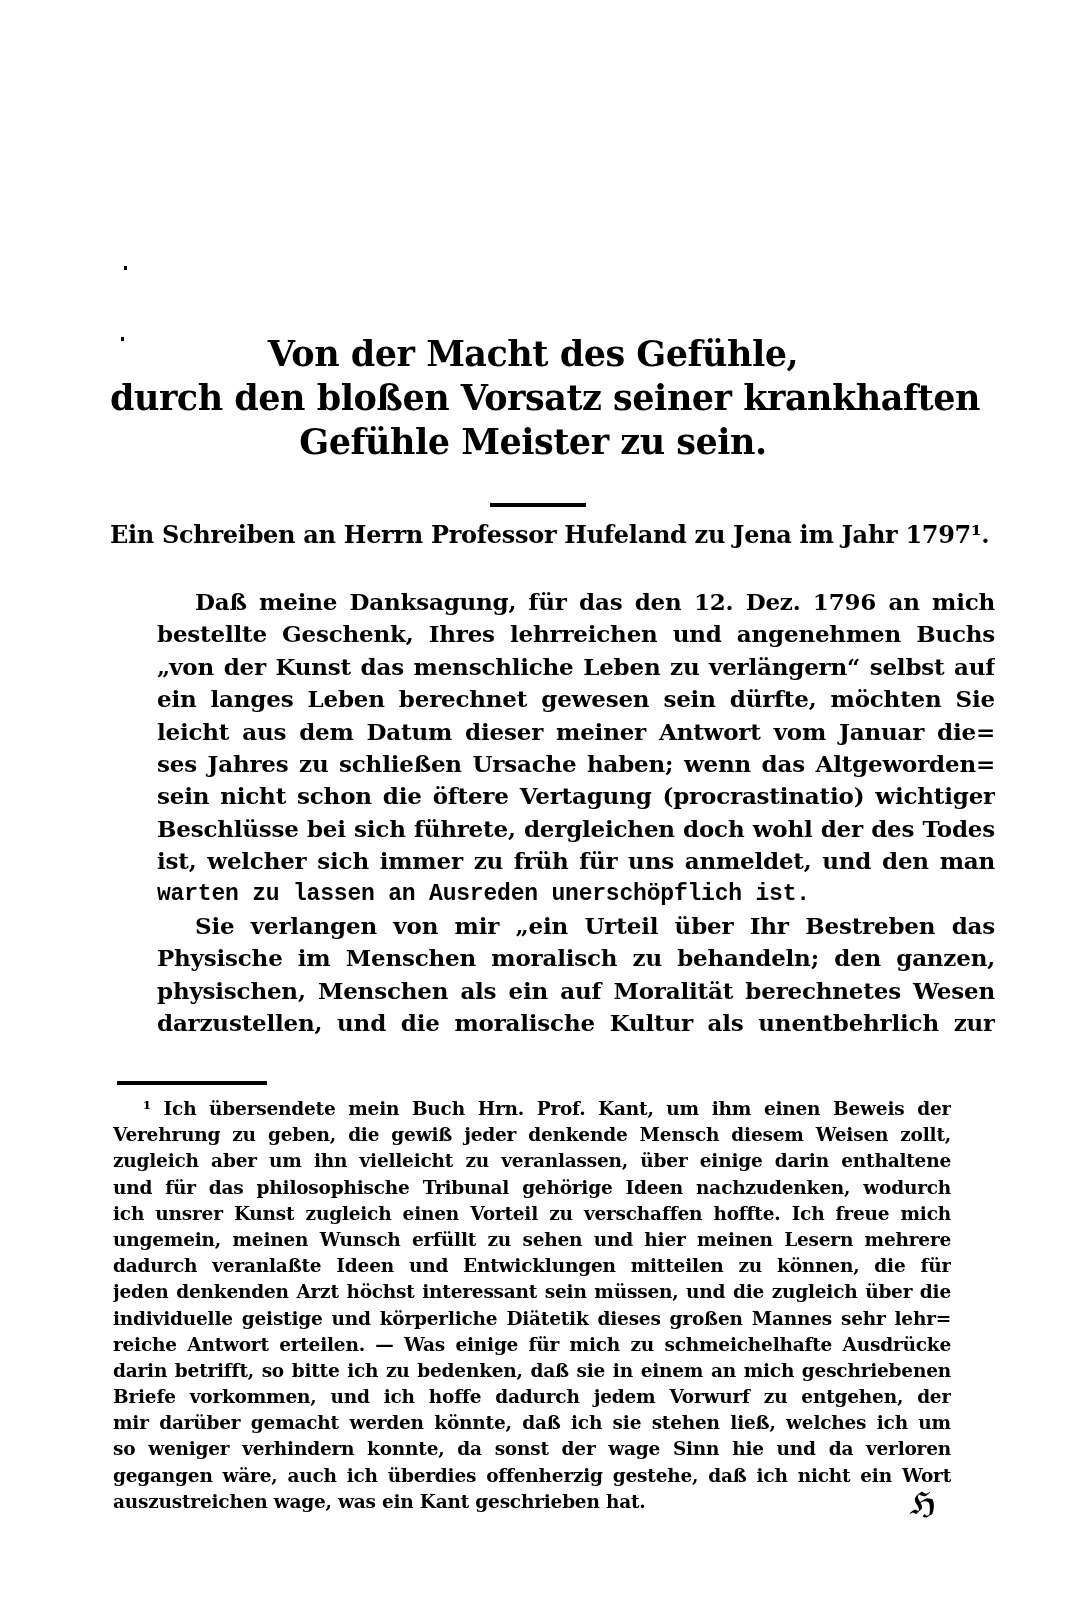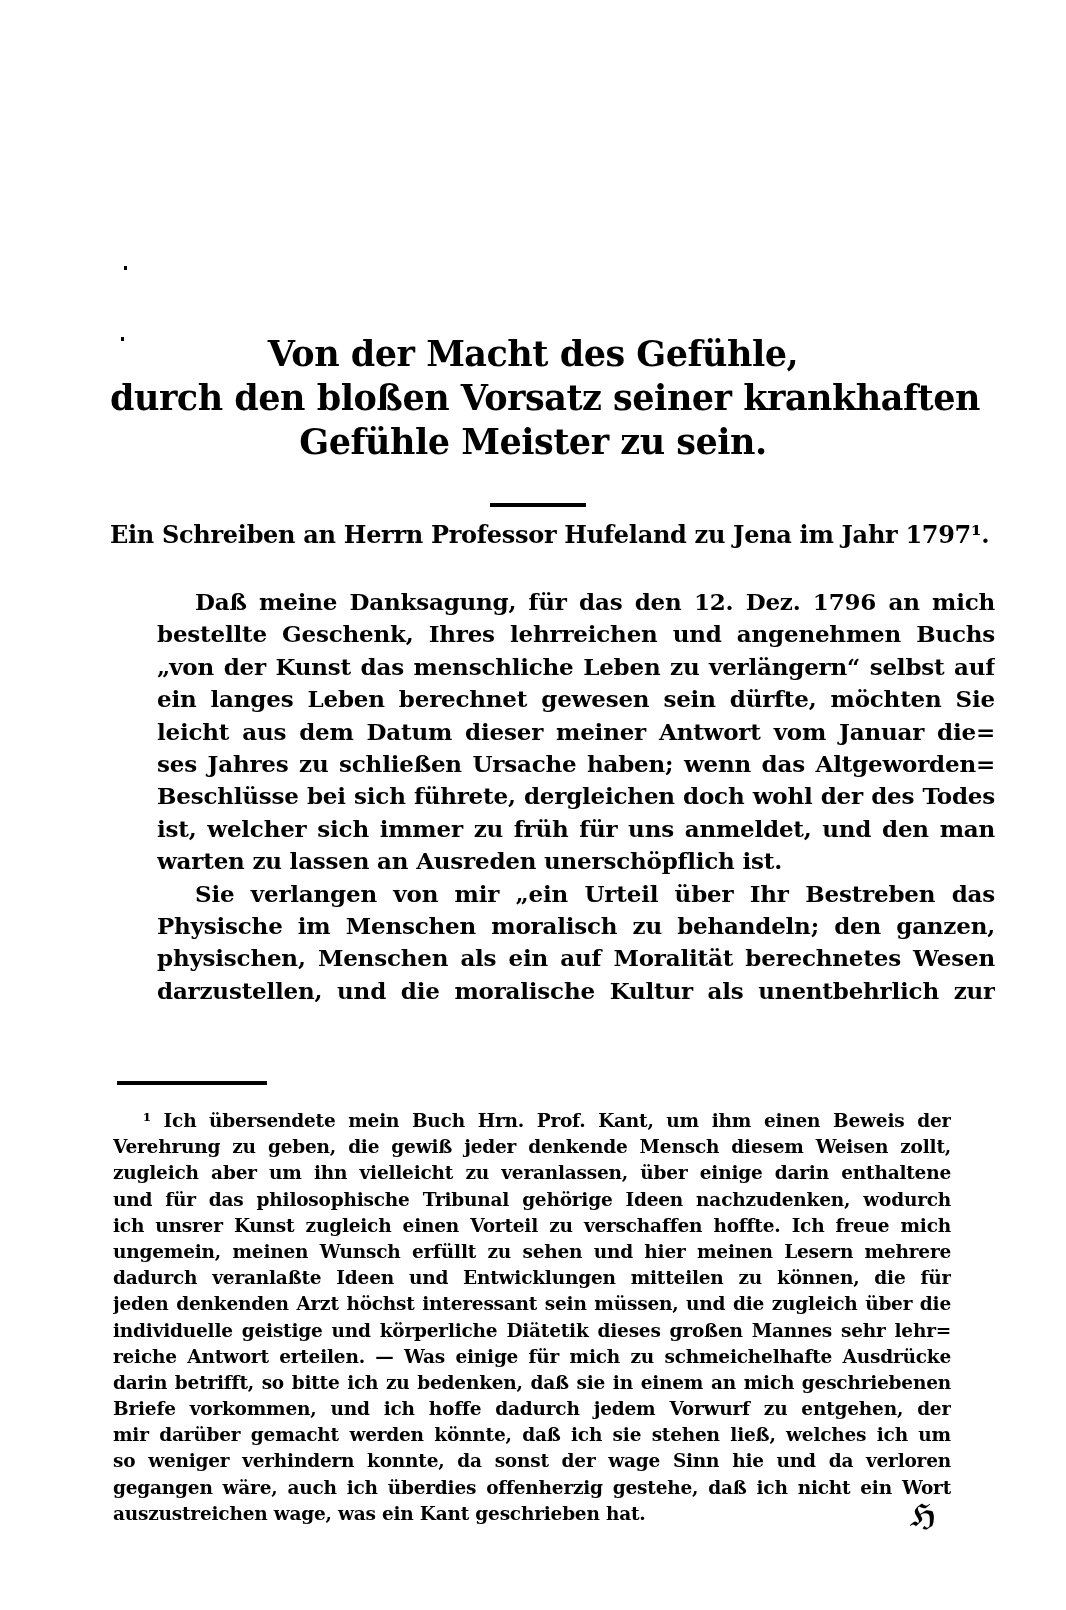--- a/index.html
+++ b/index.html
@@ -65,36 +65,35 @@
     font-weight: 700;
     line-height: 32.4px;
     height: 32.4px;
     letter-spacing: -0.2px;
     text-align: justify;
     text-align-last: justify;
     overflow: hidden;
     white-space: normal;
   }
   .body-line.indent { padding-left: 38px; }
-  .body-line.p-end { text-align: right; text-align-last: left; }
+  .body-line.p-end { text-align: right; text-align-last: left; font-family: Liberation Mono, monospace; }
 
   .fn-rule {
     position: absolute;
     left: 117px;
     top: 1081px;
     width: 150px;
     height: 4px;
     background: #000;
   }
   .fn-block {
     position: absolute;
     left: 113px;
     top: 1096px;
     width: 838px;
-    margin-top: 12px;
   }
   .fn-line {
     font-size: 18.5px;
     font-weight: 700;
     line-height: 26.2px;
     height: 26.2px;
     letter-spacing: -0.2px;
     text-align: justify;
     text-align-last: justify;
     overflow: hidden;
@@ -137,20 +136,21 @@
 
   <div class="subtitle">Ein Schreiben an Herrn Professor Hufeland zu Jena im Jahr 1797¹.</div>
 
   <div class="body-block">
     <div class="body-line indent">Daß meine Danksagung, für das den 12. Dez. 1796 an mich</div>
     <div class="body-line">bestellte Geschenk, Ihres lehrreichen und angenehmen Buchs</div>
     <div class="body-line">„von der Kunst das menschliche Leben zu verlängern“ selbst auf</div>
     <div class="body-line">ein langes Leben berechnet gewesen sein dürfte, möchten Sie viel=</div>
     <div class="body-line">leicht aus dem Datum dieser meiner Antwort vom Januar die=</div>
     <div class="body-line">ses Jahres zu schließen Ursache haben; wenn das Altgeworden=</div>
+    <div class="body-line">sein nicht schon die öftere Vertagung (procrastinatio) wichtiger</div>
     <div class="body-line">Beschlüsse bei sich führete, dergleichen doch wohl der des Todes</div>
     <div class="body-line">ist, welcher sich immer zu früh für uns anmeldet, und den man</div>
     <div class="body-line p-end">warten zu lassen an Ausreden unerschöpflich ist.</div>
     <div class="body-line indent">Sie verlangen von mir „ein Urteil über Ihr Bestreben das</div>
     <div class="body-line">Physische im Menschen moralisch zu behandeln; den ganzen, auch</div>
     <div class="body-line">physischen, Menschen als ein auf Moralität berechnetes Wesen</div>
     <div class="body-line">darzustellen, und die moralische Kultur als unentbehrlich zur</div>
   </div>
 
   <div class="fn-rule"></div>

